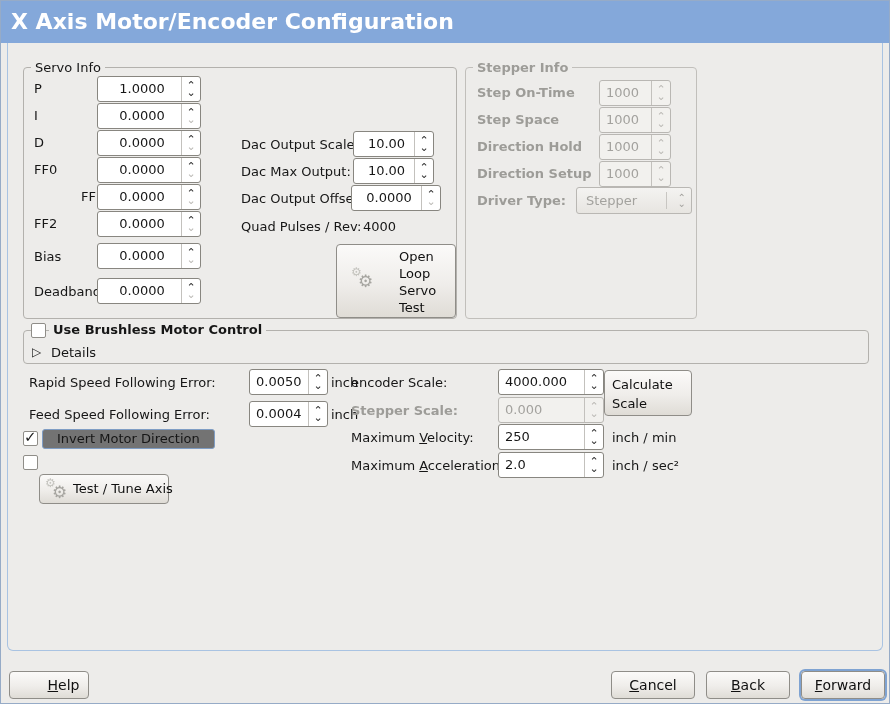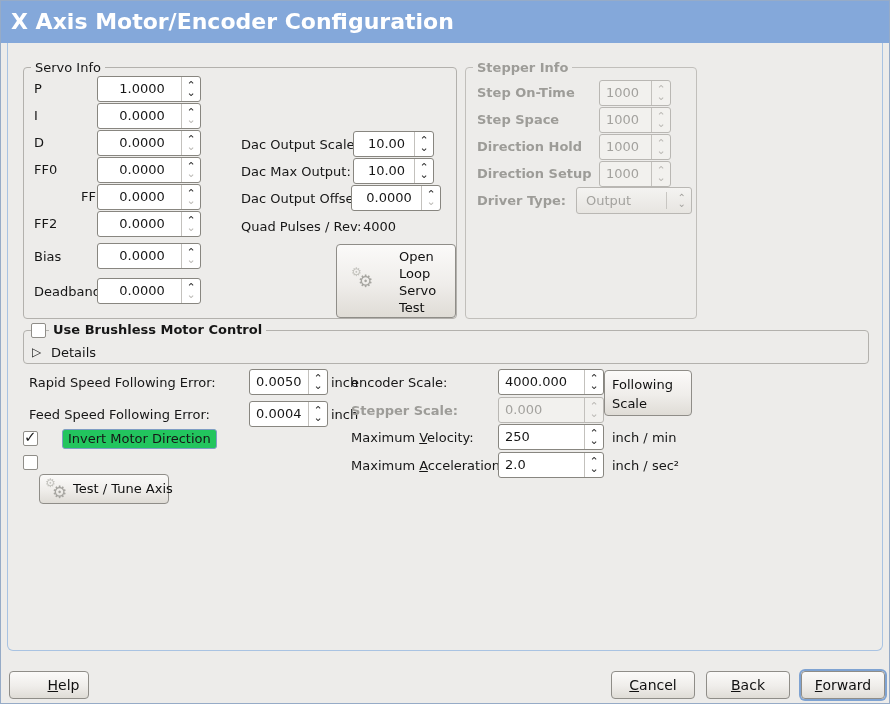--- a/index.html
+++ b/index.html
@@ -41,22 +41,22 @@
 
   .btn { position:absolute; box-sizing:border-box;
          background:linear-gradient(#fbfaf9,#efedea 55%,#dfdcd6);
          border:1px solid #8f8d88; border-radius:4px; text-align:center; color:#101010; }
   .btn.focused { box-shadow:0 0 0 2px #7fa3d2; }
 
   .checkbox { position:absolute; width:15px; height:15px; box-sizing:border-box;
               background:#ffffff; border:1px solid #8f8d88; border-radius:2px; }
   .checkbox .mark { position:absolute; left:0; top:-4px; font-size:15px; font-weight:bold; color:#1c1c1c; }
 
-  .focus-label { position:absolute; background:#22c55e; border:1px solid #7f9dc4;
-                 border-radius:3px; padding:1px 5px; line-height:16px; white-space:nowrap;margin-left:20px; }
+  .focus-label { position:absolute; background:#737373; border:1px solid #7f9dc4;
+                 border-radius:3px; padding:1px 14px; line-height:16px; white-space:nowrap; }
 
   .combo { position:absolute; box-sizing:border-box;
            background:linear-gradient(#f4f3f1,#e7e5e1);
            border:1px solid #b9b7b3; border-radius:3px; color:#a3a29e; }
   .combo .ctext { position:absolute; left:9px; top:0; bottom:0; line-height:25px; }
   .combo .sep { position:absolute; right:24px; top:4px; bottom:4px; width:1px; background:#c8c6c2; }
   .combo .arr { position:absolute; right:5px; top:50%; transform:translateY(-50%);
                 display:flex; flex-direction:column; align-items:center; }
   .combo .arr i { font-style:normal; font-size:10px; line-height:6px; height:6px; color:#a3a29e; }
 
@@ -219,21 +219,21 @@
   </div>
   <div class="spin dis2" style="left:598px;top:160px;width:72px;">
     <span class="val">1000</span>
     <span class="spinner">
         <i class="off">⌃</i>
         <i class="off">⌄</i>
       </span>
   </div>
 
   <div class="combo" style="left:575px;top:186px;width:116px;height:27px;">
-    <span class="ctext">Output</span>
+    <span class="ctext">Stepper</span>
     <span class="sep"></span>
     <span class="arr">
         <i>⌃</i>
         <i>⌄</i>
       </span>
   </div>
 
   <div class="frame" style="left:22px;top:329px;width:846px;height:34px;"></div>
   <span class="checkbox" style="left:30px;top:322px;"></span>
   <div class="legend bold" style="left:48px;top:321px;">Use Brushless Motor Control</div>
@@ -273,21 +273,21 @@
   <div class="spin dis2" style="left:497px;top:396px;width:106px;">
     <span class="val">0.000</span>
     <span class="spinner">
         <i class="off">⌃</i>
         <i class="off">⌄</i>
       </span>
   </div>
 
   <div class="btn" style="left:603px;top:369px;width:88px;height:46px;">
     <span class="btn-lines" style="left:7px;top:4px;line-height:19px;">
-      <span style="display:block;">Following</span>
+      <span style="display:block;">Calculate</span>
       <span style="display:block;">Scale</span>
     </span>
   </div>
 
   <div class="lbl" style="left:350px;top:429px;"><span>Maximum </span><span class="u">V</span><span>elocity:</span></div>
   <div class="spin" style="left:497px;top:423px;width:106px;">
     <span class="val">250</span>
     <span class="spinner">
         <i>⌃</i>
         <i>⌄</i>

